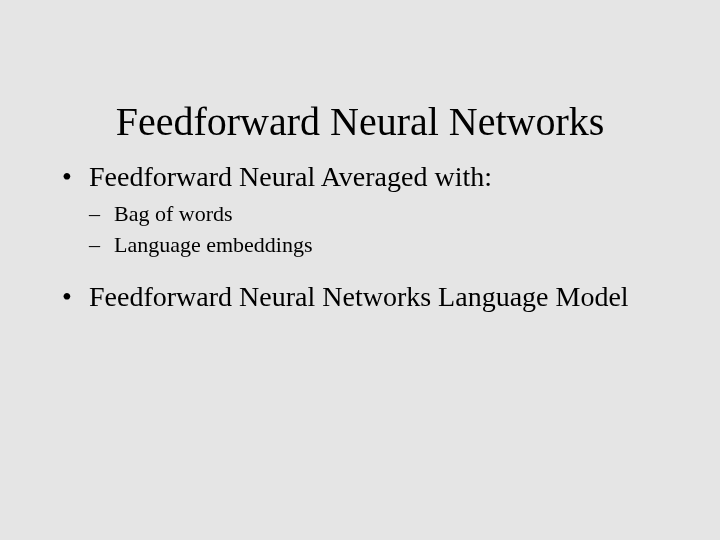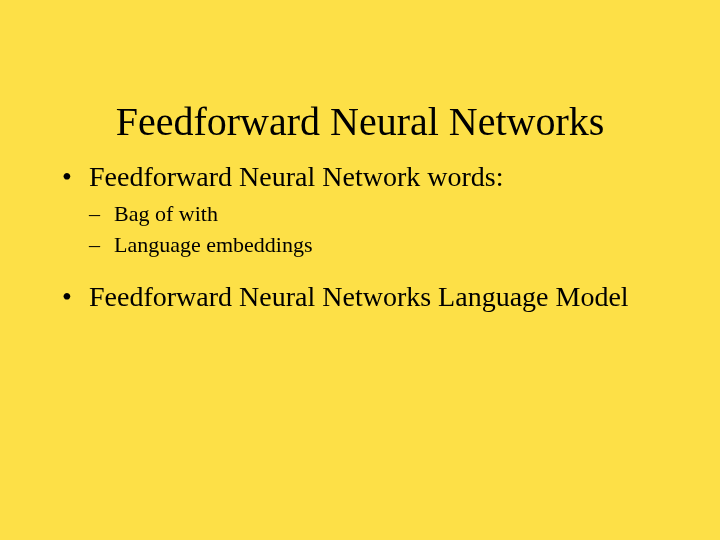--- a/index.html
+++ b/index.html
@@ -6,21 +6,21 @@
   html, body {
     margin: 0;
     padding: 0;
     background: #ffffff;
   }
 
   #slide {
     position: relative;
     width: 720px;
     height: 540px;
-    background: #fde047;
+    background: #e5e5e5;
     overflow: hidden;
     font-family: "Liberation Serif", "DejaVu Serif", serif;
     color: #000000;
     -webkit-font-smoothing: antialiased;
   }
 
   
   #slide-title {
     position: absolute;
     left: 0;
@@ -101,28 +101,28 @@
 <body>
 
 <div id="slide">
 
   <h1 id="slide-title">Feedforward Neural Networks</h1>
 
   <div id="slide-body">
 
     <div class="bullet-l1">
       <span class="marker">•</span>
-      <span class="btext">Feedforward Neural Network words:</span>
+      <span class="btext">Feedforward Neural Averaged with:</span>
     </div>
 
     <div class="sublist">
 
       <div class="bullet-l2">
         <span class="marker">–</span>
-        <span class="btext">Bag of with</span>
+        <span class="btext">Bag of words</span>
       </div>
 
       <div class="bullet-l2">
         <span class="marker">–</span>
         <span class="btext">Language embeddings</span>
       </div>
 
     </div>
 
     <div class="group-gap"></div>

